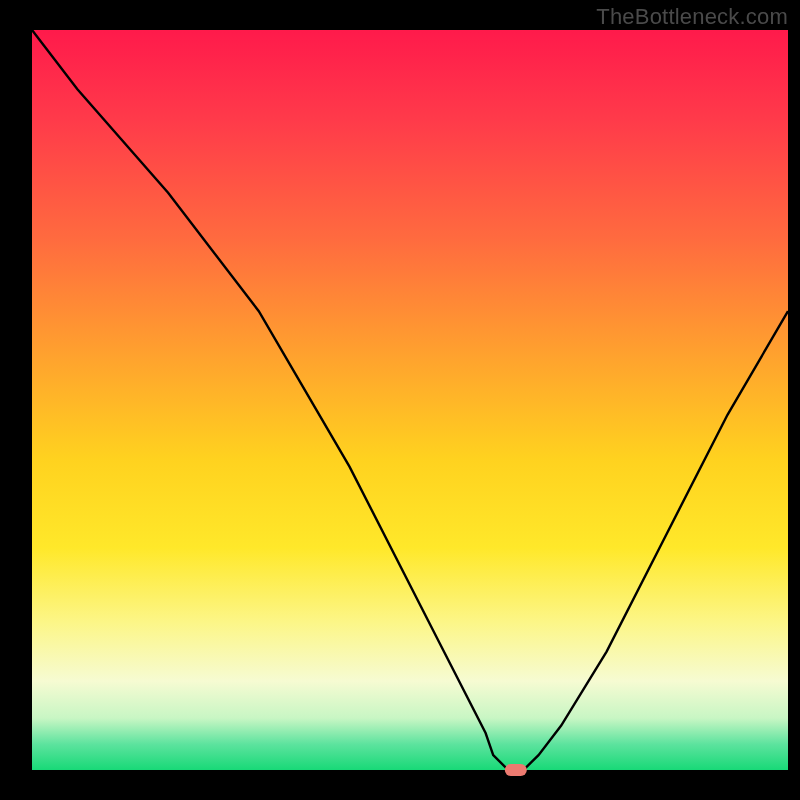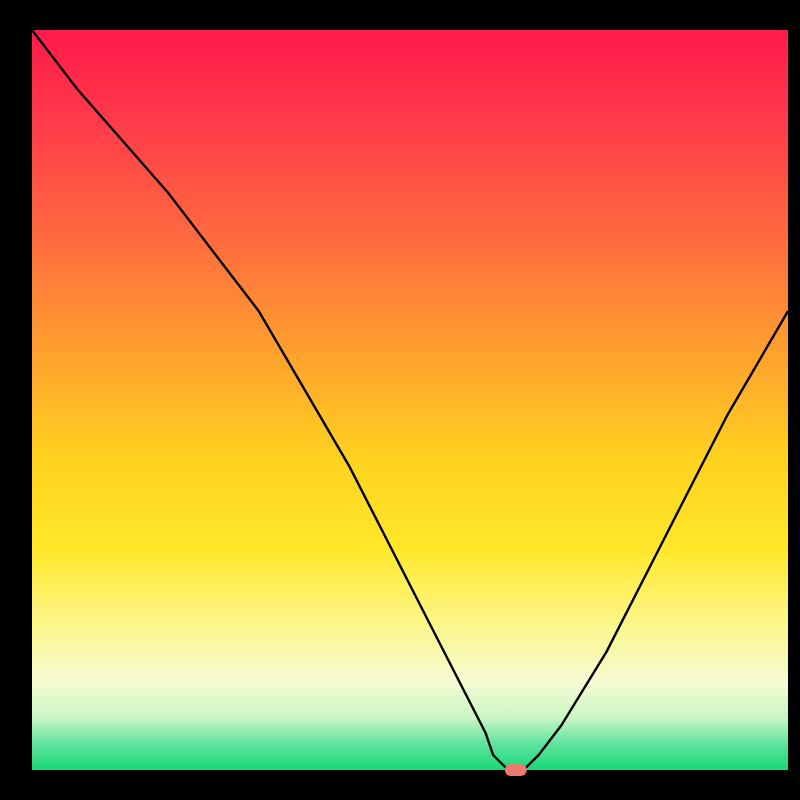--- a/index.html
+++ b/index.html
@@ -30,20 +30,21 @@
   svg {
     position: absolute;
     top: 0;
     left: 0;
   }
 </style>
 </head>
 <body>
 
 <div class="frame">
+  <div class="watermark">TheBottleneck.com</div>
 
   <svg id="chart-svg" width="800" height="800">
     <defs>
       <linearGradient id="bg-grad" x1="0" y1="0" x2="0" y2="1">
           <stop offset="0%" stop-color="#ff1a4b"></stop>
           <stop offset="12%" stop-color="#ff3a4a"></stop>
           <stop offset="28.000000000000004%" stop-color="#ff6a3f"></stop>
           <stop offset="44%" stop-color="#ffa22e"></stop>
           <stop offset="57.99999999999999%" stop-color="#ffd21f"></stop>
           <stop offset="70%" stop-color="#ffe82a"></stop>

